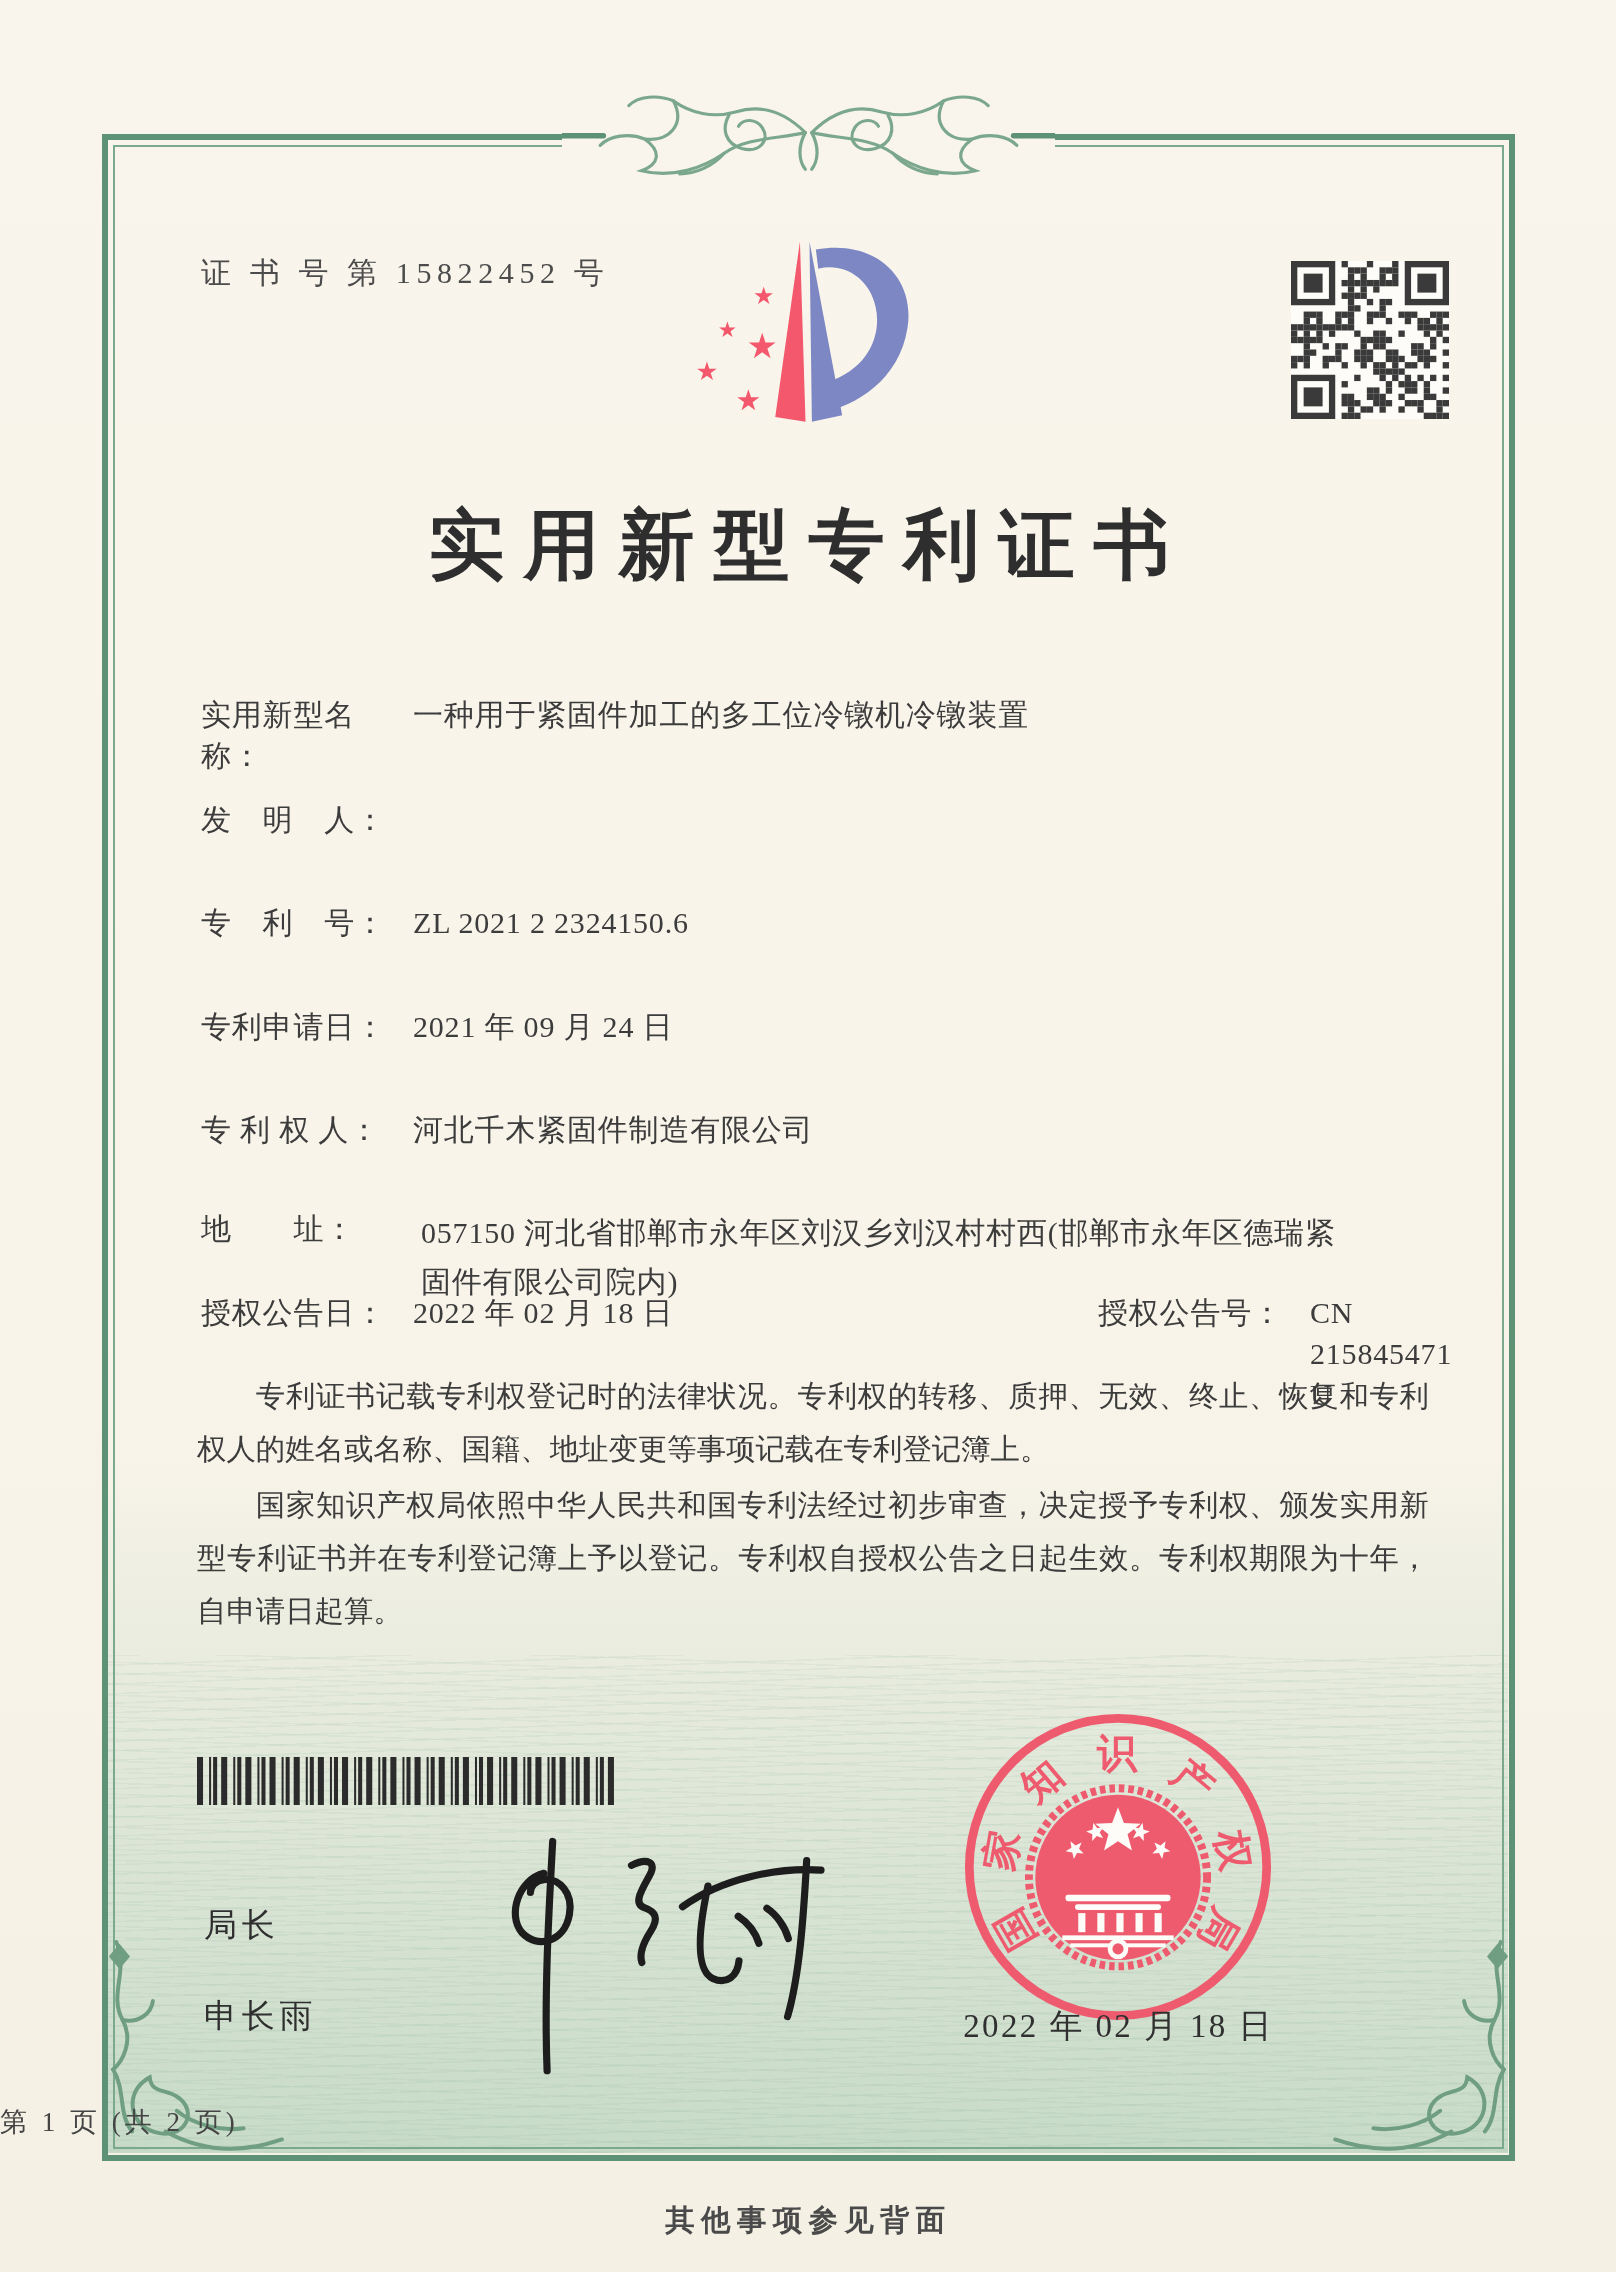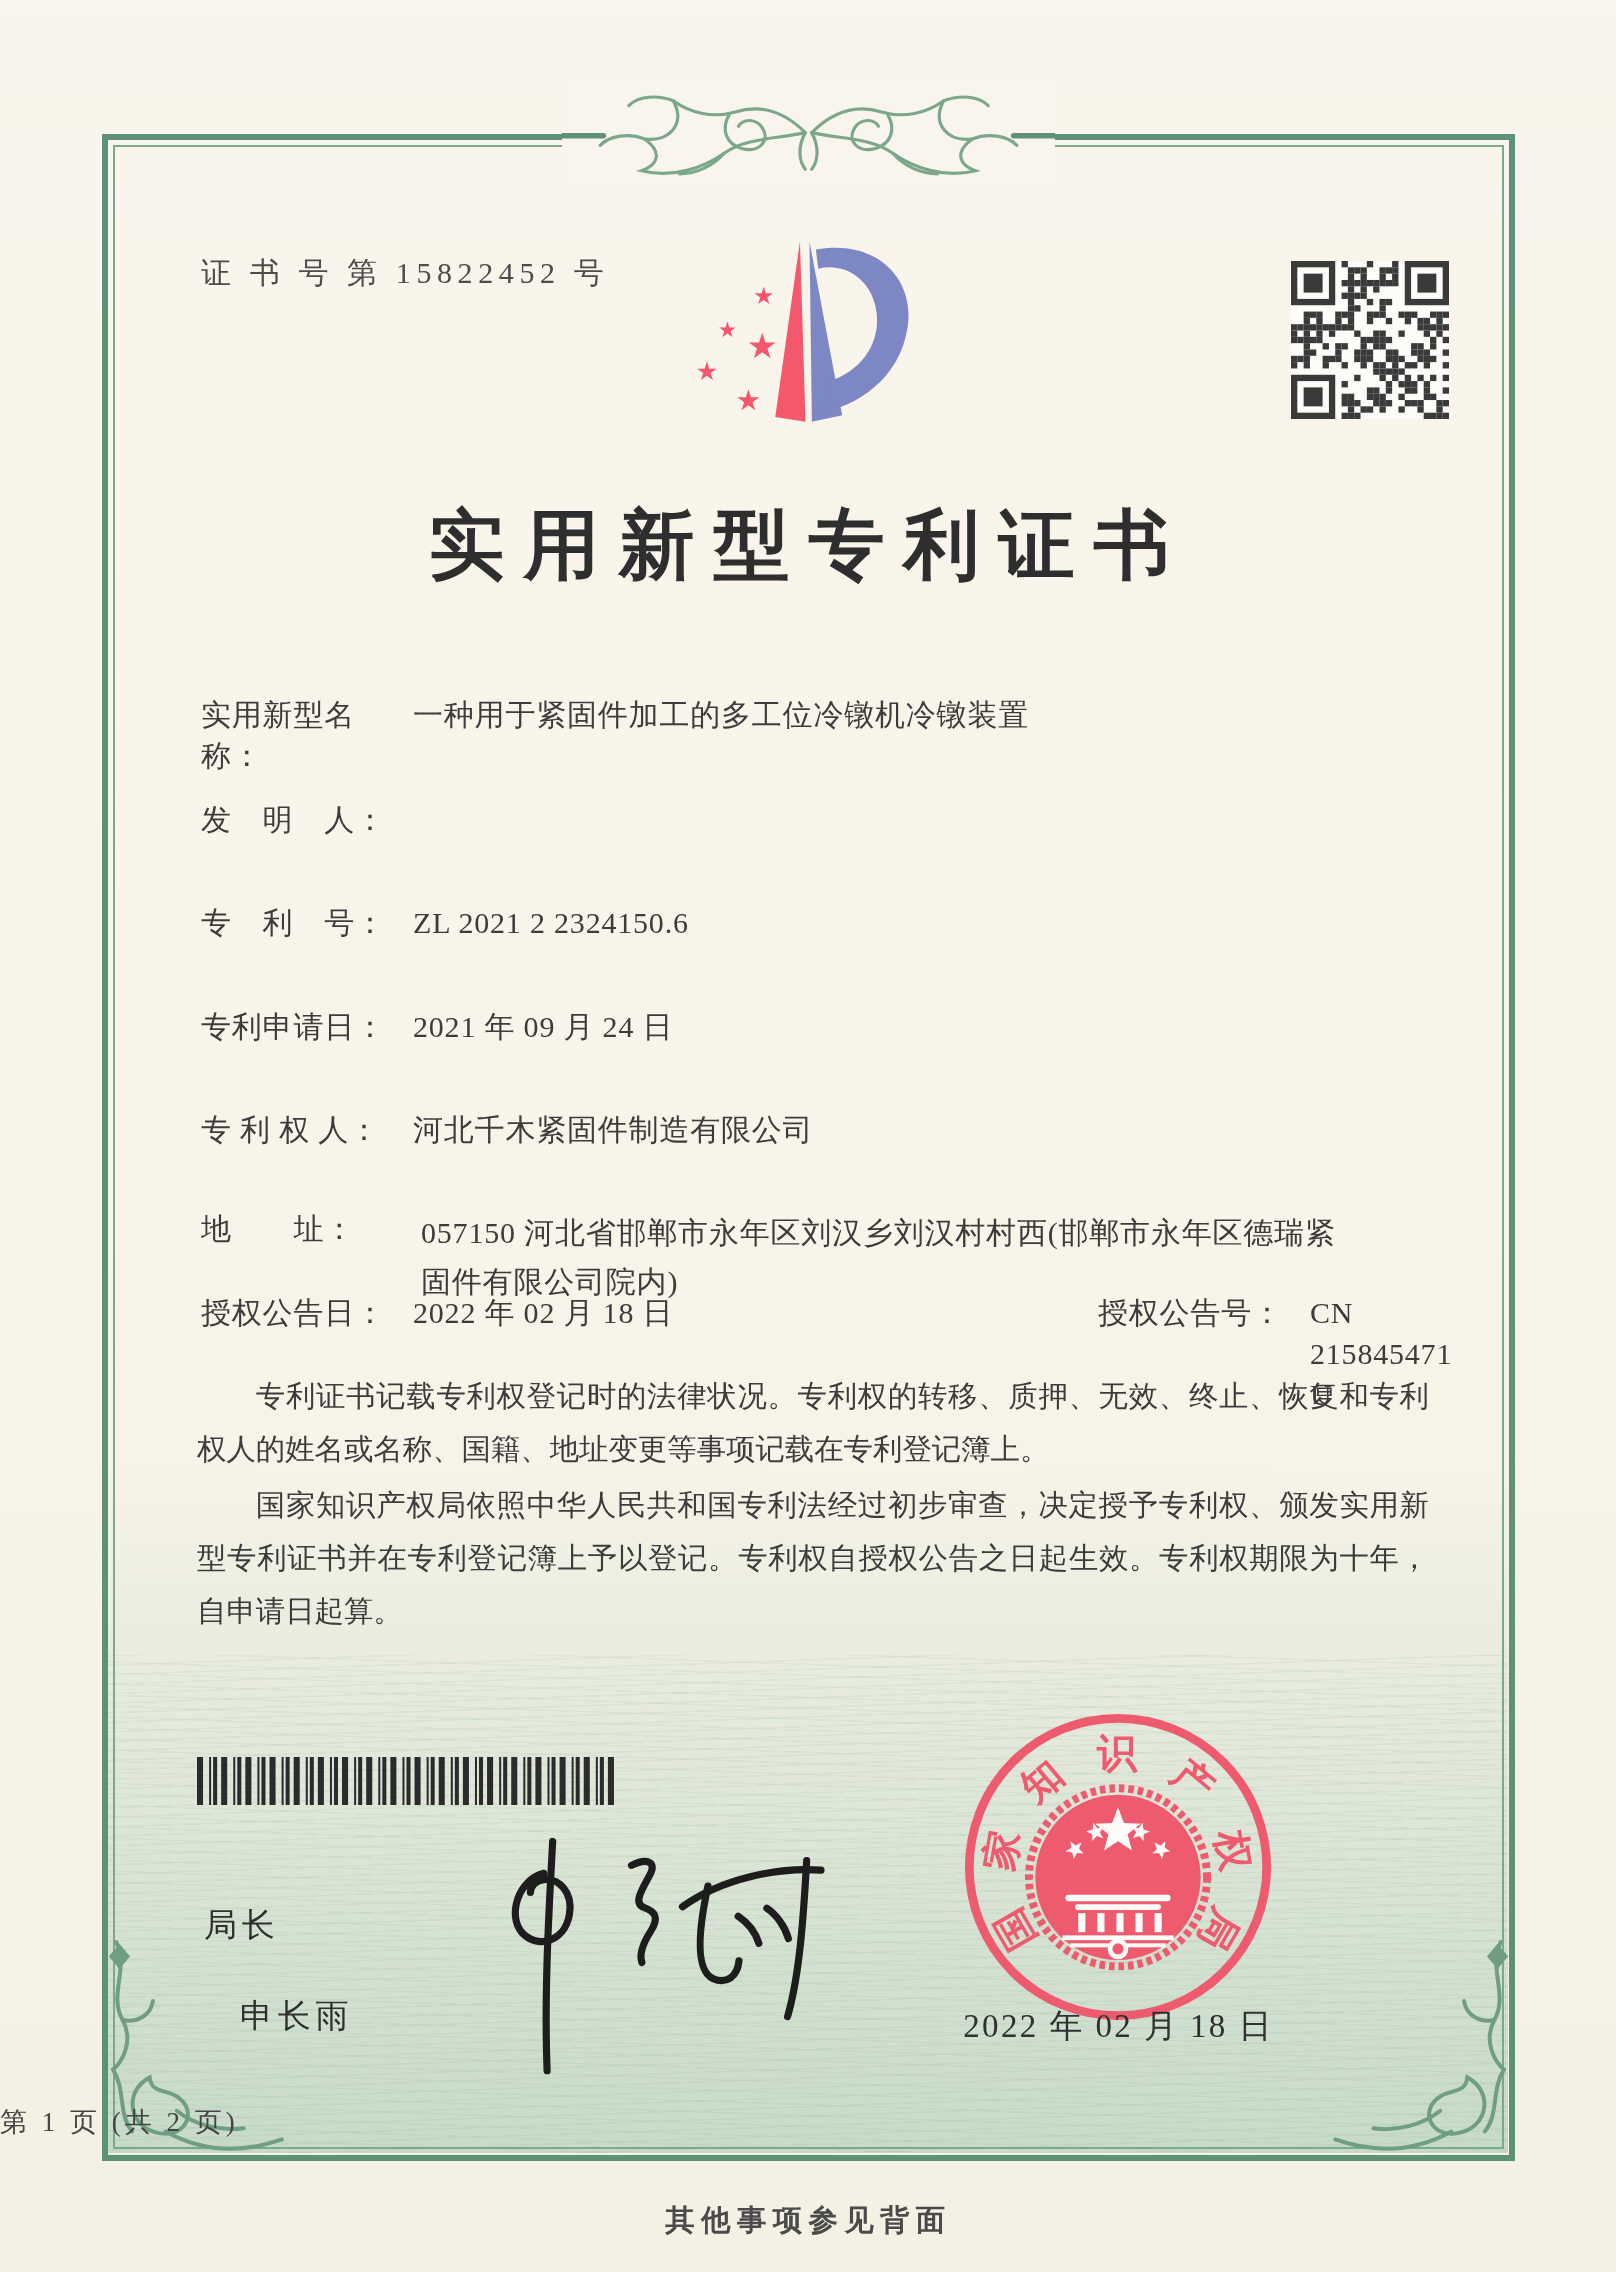--- a/index.html
+++ b/index.html
@@ -26,21 +26,21 @@
   .row .lbl{width:212px;flex:none;letter-spacing:0.8px;}
   .row .val{letter-spacing:0.8px;}
   .row.addr .val{width:927px;line-height:49px;}
   .grant2{position:absolute;left:849px;top:0;display:flex;margin-left:48px;}
   .grant2 .lbl{width:212px;flex:none;}
   .paras{position:absolute;left:197px;top:1370px;width:1232px;font-size:29.4px;
     line-height:53px;text-align:justify;color:#3c3c3c;}
   .paras p{margin:0 0 3.2px 0;text-indent:2em;}
   .director,.directorname{position:absolute;left:204px;font-size:33px;color:#2f2f2f;letter-spacing:4.8px;}
   .director{top:1903px;}
-  .directorname{top:1994px;margin-left:36px;}
+  .directorname{top:1994px;}
   .sealdate{position:absolute;left:875px;top:2004px;width:487px;text-align:center;
     font-size:33px;letter-spacing:2.4px;color:#303030;}
   .pagefoot{position:absolute;left:0;width:1617px;top:2104px;
     font-size:27px;letter-spacing:4px;color:#444;}
   .backnote{position:absolute;left:0;width:1617px;top:2201px;text-align:center;
     font-size:29.4px;letter-spacing:6.4px;color:#4a4a4a;font-weight:bold;}
   
   .logo{position:absolute;left:686px;top:232px;width:247px;height:212px;}
   .qr{position:absolute;left:1291px;top:261px;width:158px;height:158px;background:#fdfcf8;}
   .barcode{position:absolute;left:197px;top:1757px;width:423px;height:48px;}

